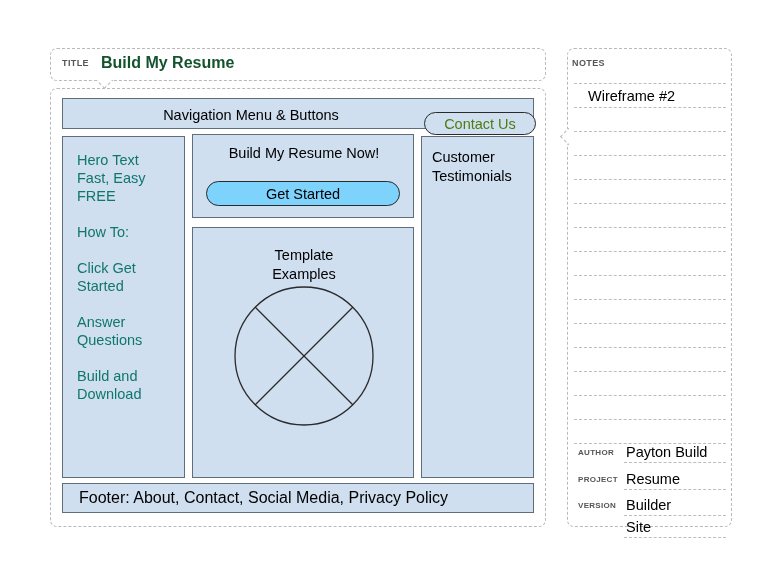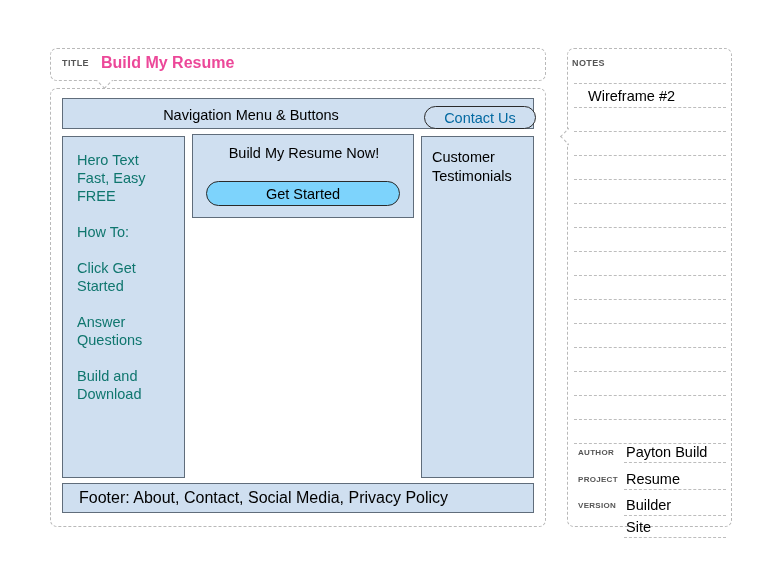--- a/index.html
+++ b/index.html
@@ -103,21 +103,21 @@
     font-weight: bold;
     letter-spacing: 0.4px;
     color: #555555;
   }
   #title-text {
     position: absolute;
     left: 101px;
     top: 54px;
     font-size: 16px;
     font-weight: bold;
-    color: #ec4899;
+    color: #14532d;
   }
 
   
   .blk {
     position: absolute;
     background: #cfdff0;
     border: 1.5px solid #606d7b;
     box-sizing: border-box;
   }
 
@@ -137,31 +137,31 @@
     align-items: center;
     justify-content: center;
     font-size: 14.5px;
     color: #000000;
     padding-right: 96px;
     box-sizing: border-box;
   }
   #contact-pill {
     position: absolute;
     left: 424px;
-    top: 106px;
+    top: 112px;
     width: 112px;
     height: 23px;
     border: 1.2px solid #2a2a2a;
     border-radius: 12px;
     background: #cfdff0;
     display: flex;
     align-items: center;
     justify-content: center;
     font-size: 14.5px;
-    color: #0369a1;
+    color: #4d7c0f;
     box-sizing: border-box;
   }
 
   #sidebar {
     left: 62px;
     top: 136px;
     width: 123px;
     height: 342px;
     padding: 14px 0 0 14px;
   }
@@ -327,20 +327,28 @@
     <div class="side-item">Click Get<br>Started</div>
     <div class="side-item">Answer<br>Questions</div>
     <div class="side-item">Build and<br>Download</div>
   </div>
 
   <div class="blk" id="hero">
     <div id="hero-title">Build My Resume Now!</div>
   </div>
   <div id="get-started">Get Started</div>
 
+  <div class="blk" id="templates">
+    <div id="tpl-label">Template<br>Examples</div>
+    <svg id="tpl-figure" viewBox="0 0 166 166">
+      <circle cx="83" cy="83" r="69" fill="none" stroke="#2a2a2a" stroke-width="1.3"></circle>
+      <line x1="34" y1="34" x2="132" y2="132" stroke="#2a2a2a" stroke-width="1.3"></line>
+      <line x1="132" y1="34" x2="34" y2="132" stroke="#2a2a2a" stroke-width="1.3"></line>
+    </svg>
+  </div>
 
   <div class="blk" id="testimonials">
     <div id="testi-label">Customer<br>Testimonials</div>
   </div>
 
   <div class="blk" id="footer">
     <span id="footer-text">Footer:  About, Contact, Social Media, Privacy Policy</span>
   </div>
 
   <div class="shell" id="notes-shell"></div>

